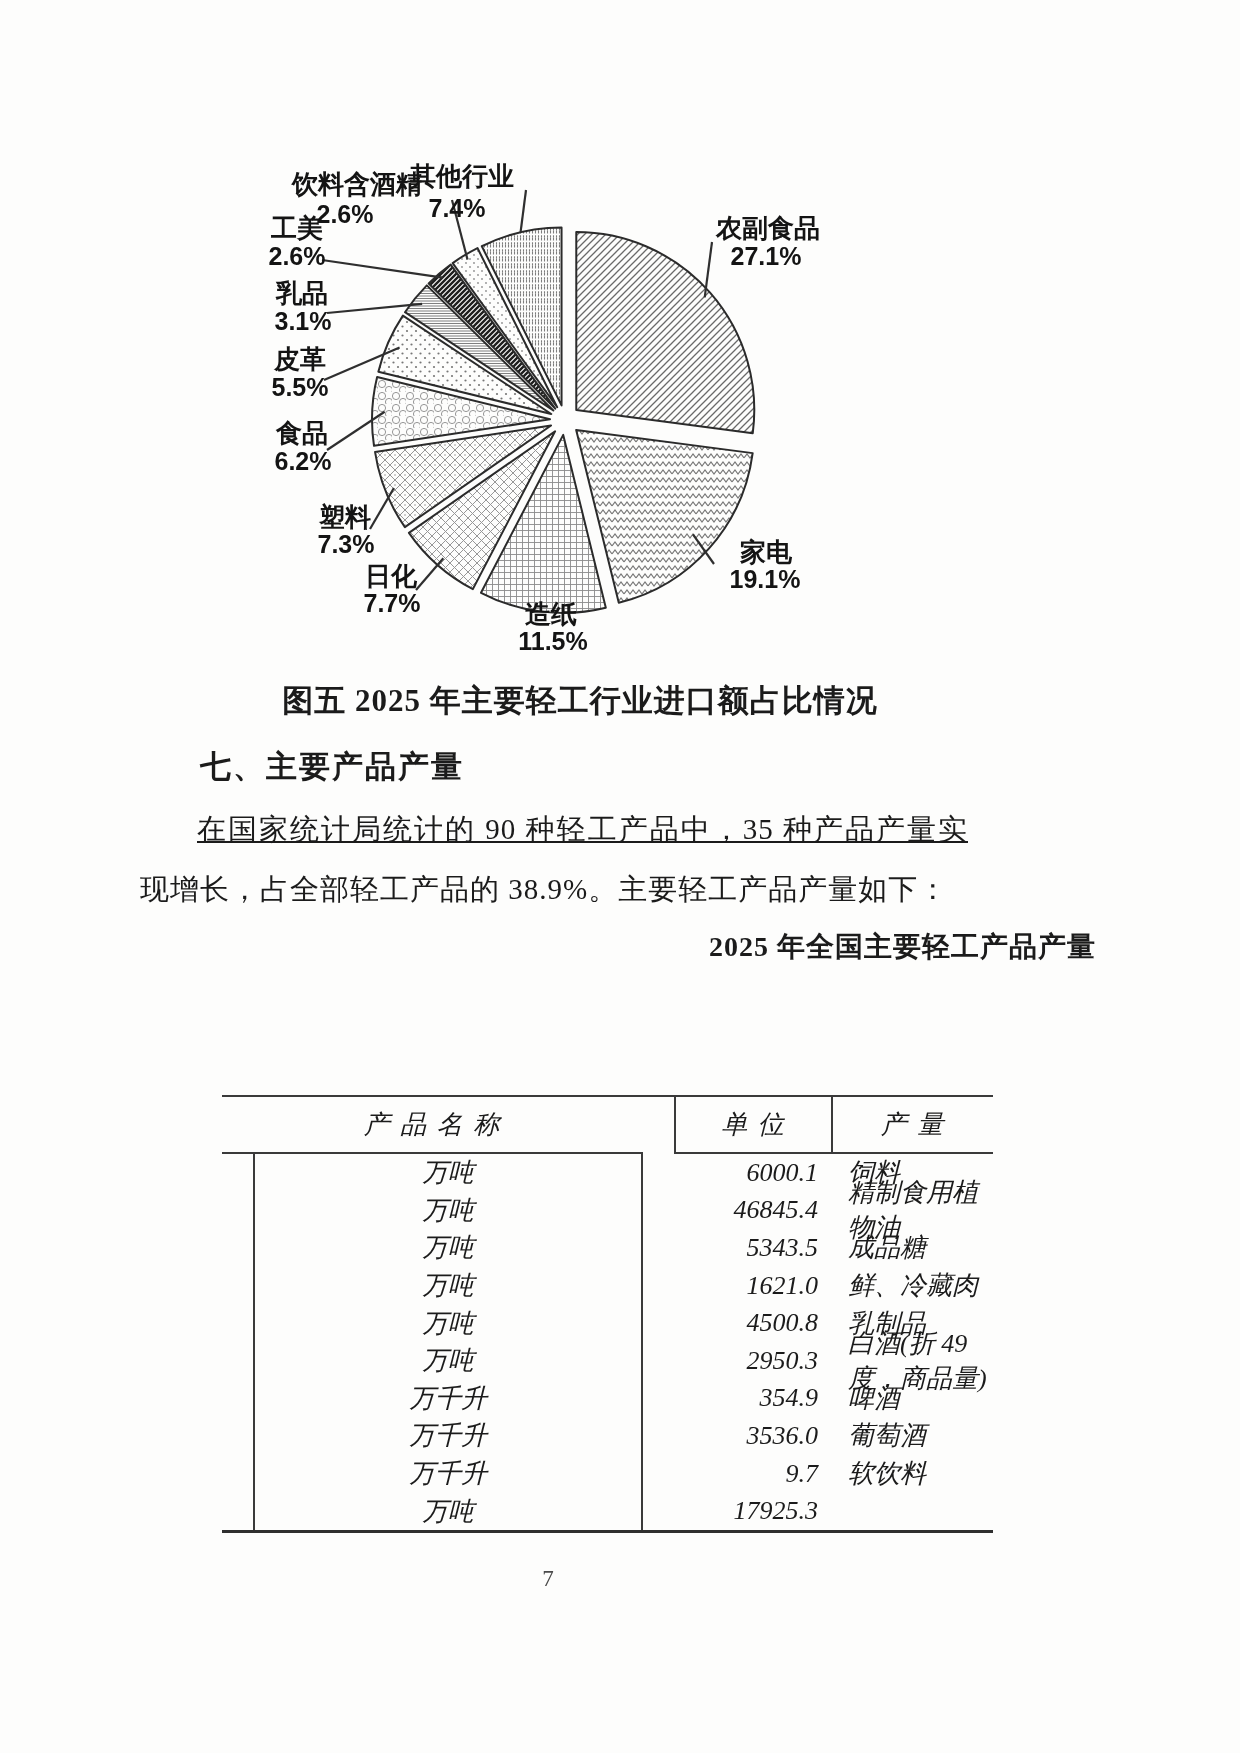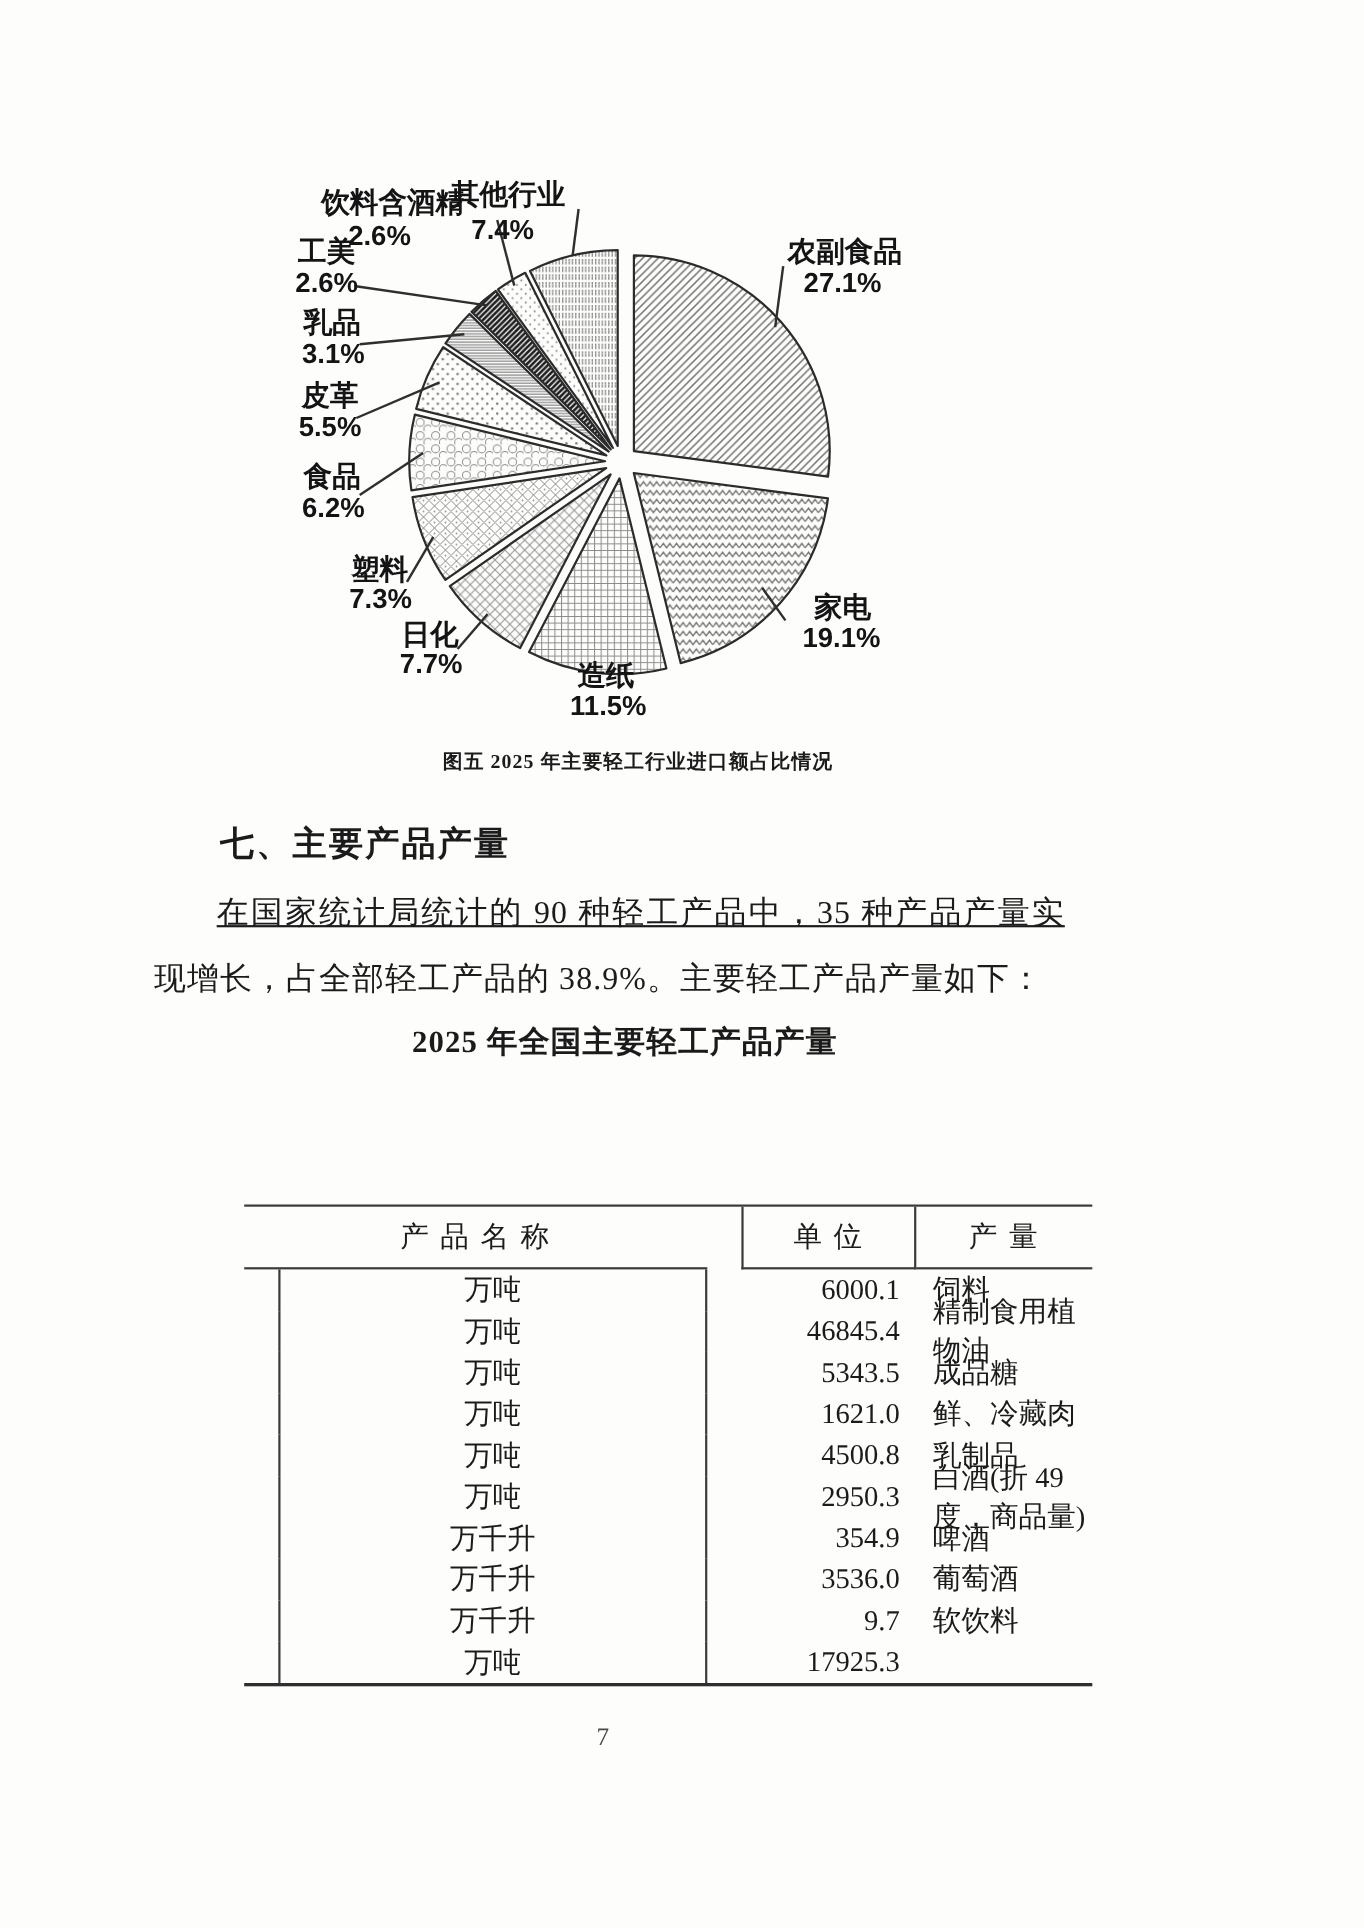--- a/index.html
+++ b/index.html
@@ -5,44 +5,44 @@
   html,body{margin:0;padding:0;background:#e8e8e8;}
   .page{
     position:relative;width:1240px;height:1753px;margin:0 auto;
     background:#fdfdfc;overflow:hidden;
     font-family:"Liberation Serif","DejaVu Serif",serif;color:#1b1b1b;
   }
   .chart-area{position:absolute;top:140px;left:0;width:1240px;height:560px;}
   .chart-area svg{display:block;}
   .fig-caption{
     position:absolute;top:680px;left:0;width:1160px;text-align:center;
-    font-size:18px;font-weight:600;letter-spacing:1px;
+    font-size:31px;font-weight:600;letter-spacing:1px;
   }
   .sec-heading{
     position:absolute;top:746px;left:200px;
     font-family:"Liberation Sans","DejaVu Sans",sans-serif;
     font-size:31px;font-weight:700;letter-spacing:2px;
   }
   .para-line{
     position:absolute;left:140px;width:828px;font-size:29px;letter-spacing:1px;
     white-space:nowrap;
   }
   .para-line.l1{top:810px;text-indent:57px;text-align-last:justify;text-align:justify;white-space:normal;text-decoration:underline;}
   .para-line.l2{top:870px;}
   .table-title{
-    position:absolute;top:928px;left:0;width:1096px;text-align:center;
-    font-size:28px;font-weight:700;letter-spacing:1px;margin-left:20px;
+    position:absolute;top:928px;left:0;width:1096px;text-align:right;
+    font-size:28px;font-weight:700;letter-spacing:1px;
   }
   .prod-table{
     position:absolute;top:1095px;left:222px;width:771px;
     border-top:2px solid #3a3a3a;border-bottom:3px solid #2f2f2f;
     display:grid;grid-template-columns:421px 190px 160px;
     font-size:26px;
   }
-  .prod-table .cell{display:flex;align-items:center;height:37.6px;}
+  .prod-table .cell{display:flex;align-items:center;height:37.6px;font-style:italic;}
   .prod-table .hcell{
     height:55px;border-bottom:2px solid #3a3a3a;
     justify-content:center;letter-spacing:2px;
   }
   .prod-table .c-mid{border-left:2px solid #3a3a3a;border-right:2px solid #3a3a3a;justify-content:center;margin-left:31px;}
   .prod-table .c-name{padding-left:15px;justify-content:flex-start;}
   .prod-table .c-val{padding-right:15px;justify-content:flex-end;}
   .page-num{
     position:absolute;top:1566px;left:0;width:1096px;text-align:center;
     font-size:23px;color:#4a4a4a;

